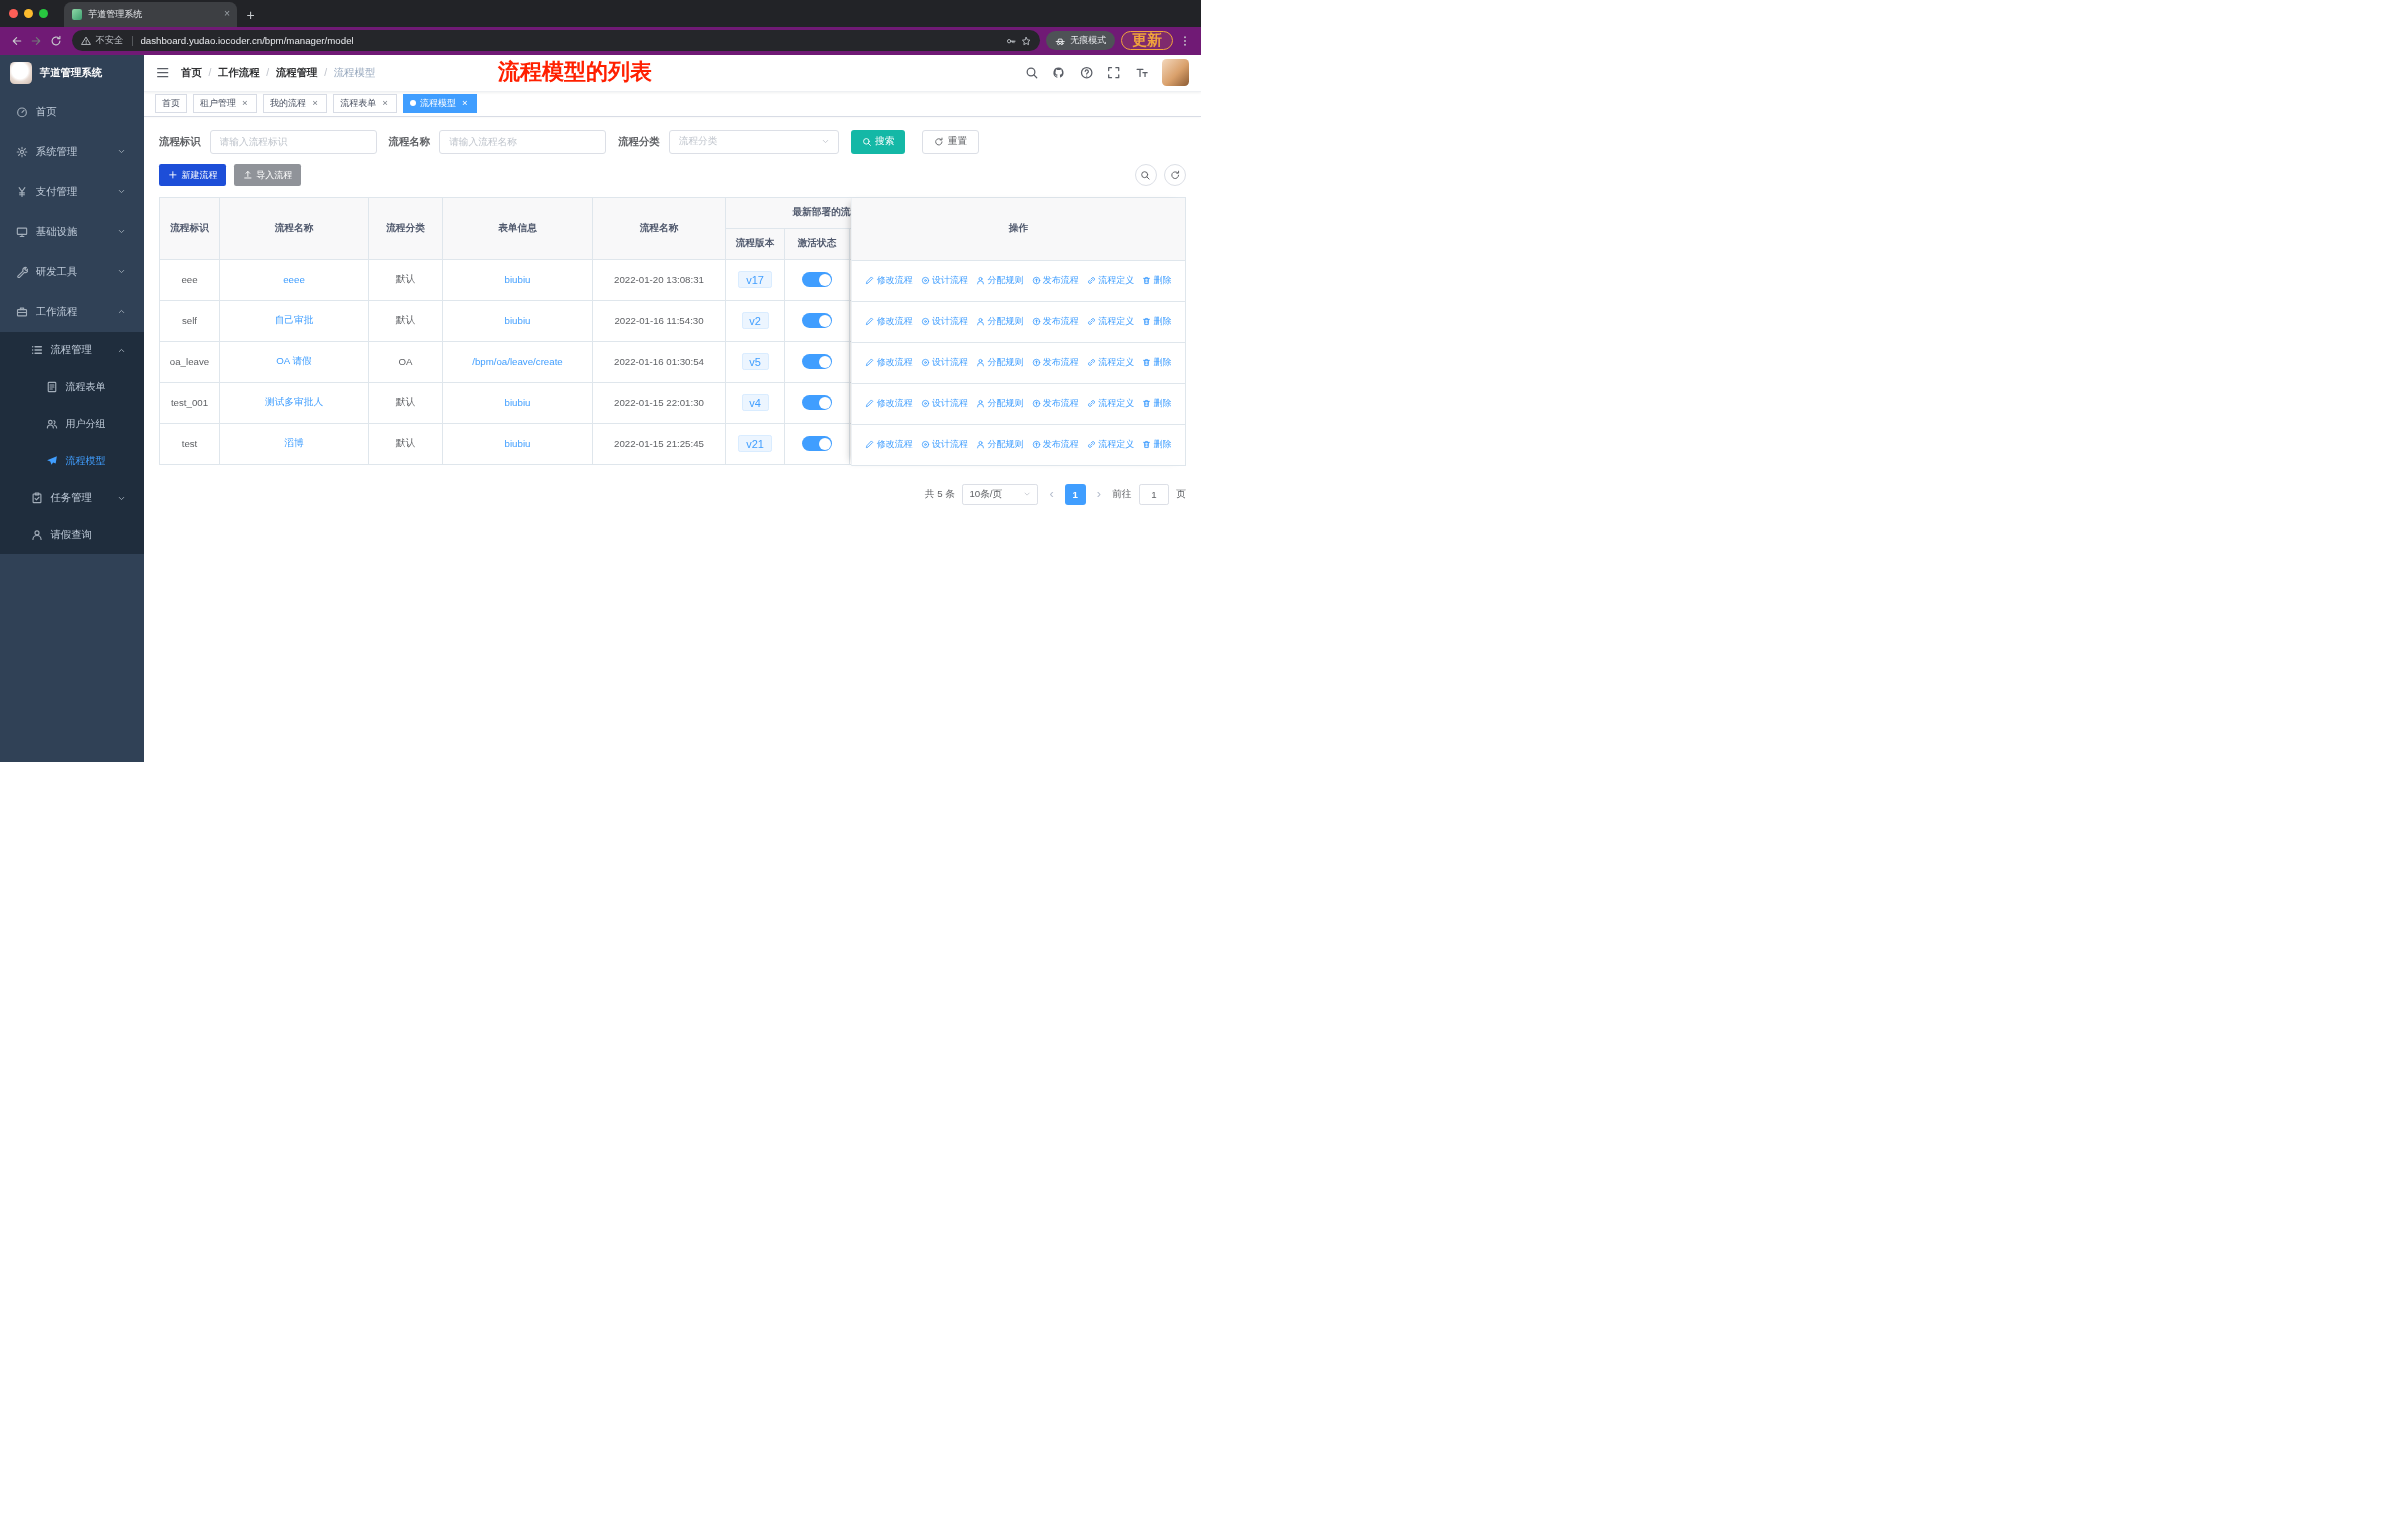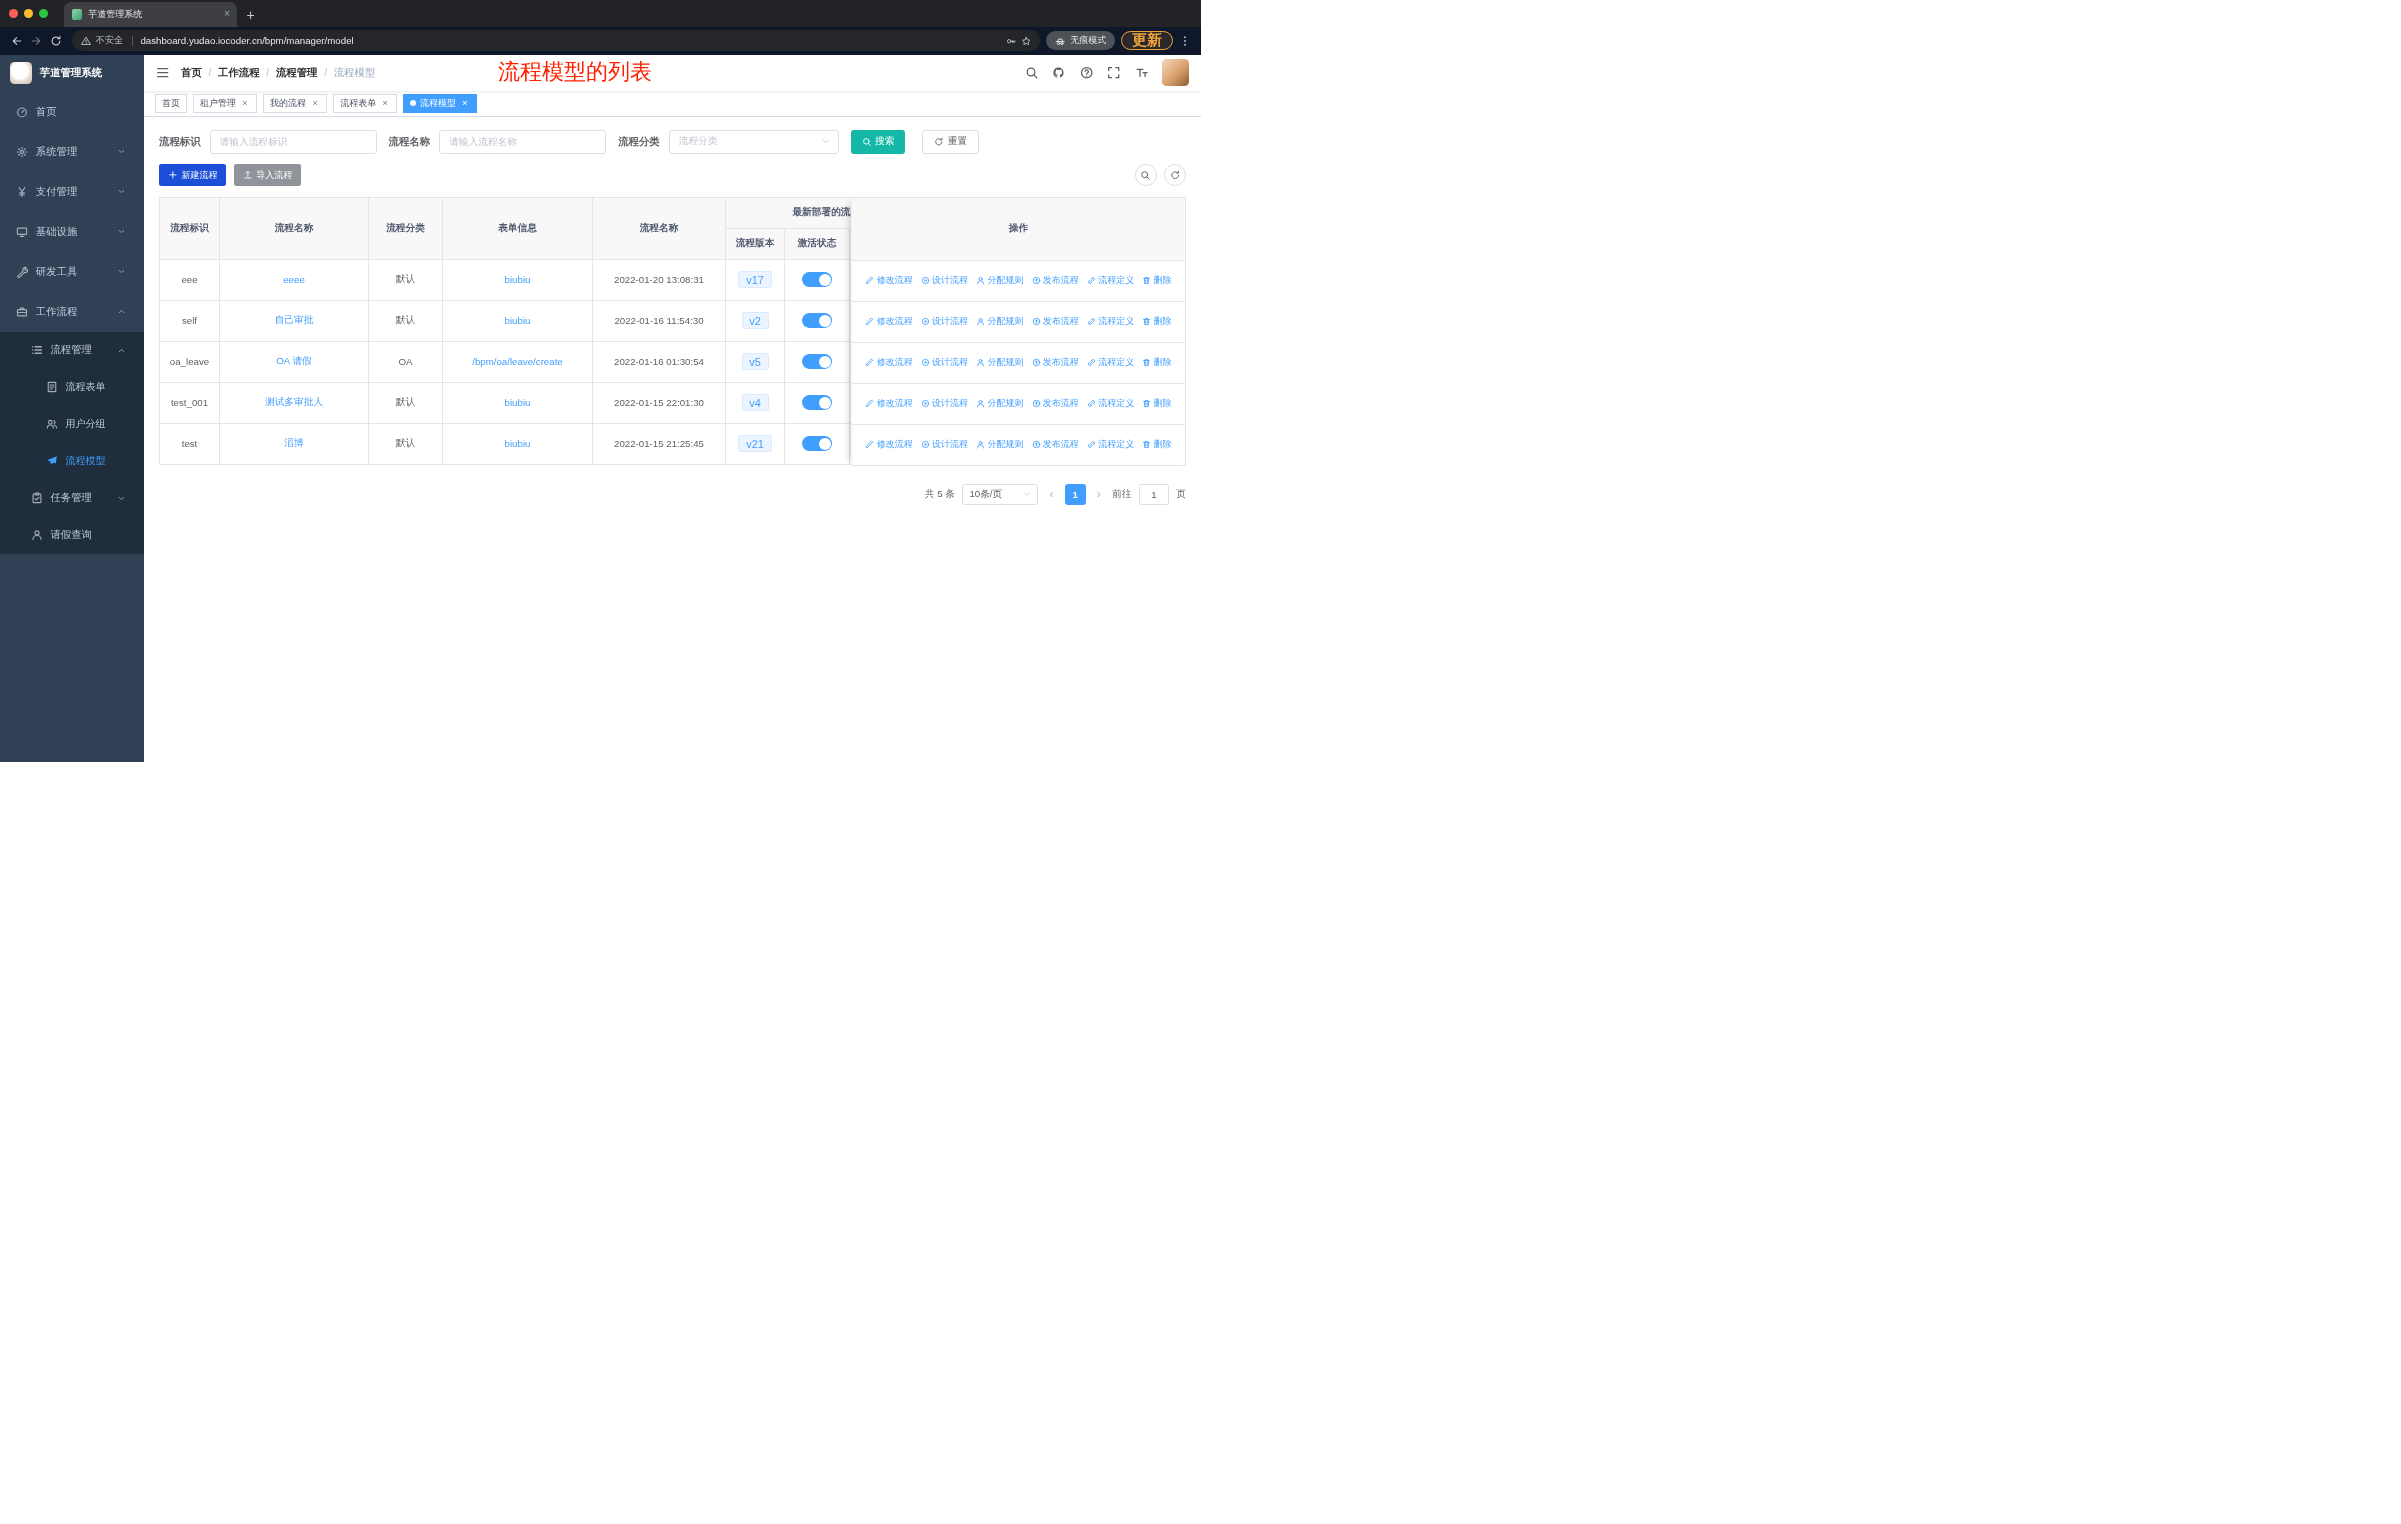--- a/index.html
+++ b/index.html
@@ -12,21 +12,21 @@
 
 .tabstrip{height:27px;background:#222327;display:flex;align-items:flex-end;padding-left:9px;flex:none}
 .lights{display:flex;gap:6px;align-items:center;align-self:center;padding-right:10.4px}
 .light{width:9px;height:9px;border-radius:50%}
 .l-red{background:#ff5f57}.l-yellow{background:#febc2e}.l-green{background:#28c840}
 .btab{width:173px;height:25px;background:#3d3f43;border-radius:7.4px 7.4px 0 0;display:flex;align-items:center;gap:6px;padding:0 7.4px;margin-left:6px}
 .favicon{width:10.4px;height:10.4px;border-radius:2.2px;background:linear-gradient(135deg,#8fd9a8,#3c9d6e);flex:none}
 .btab-title{font-size:9px;color:#e8eaed;flex:1;white-space:nowrap;overflow:hidden}
 .btab-close{color:#9aa0a6;font-size:10.4px;line-height:10.4px}
 .newtab{color:#c7cacd;font-size:14px;margin:0 0 5.2px 9px;line-height:14px}
-.btoolbar{height:27.5px;background:#0f172a;display:flex;align-items:center;padding:0 7.4px;flex:none}
+.btoolbar{height:27.5px;background:#701a75;display:flex;align-items:center;padding:0 7.4px;flex:none}
 .navbtn{width:19.4px;height:19.4px;display:flex;align-items:center;justify-content:center;color:#c7cacd}
 .navbtn.dim{color:#73767a}
 .addr{flex:1;height:21px;background:#25262a;border-radius:10.4px;display:flex;align-items:center;padding:0 9px;margin:0 6px;gap:4.5px;min-width:0}
 .addr .ic{width:10.4px;height:10.4px;color:#b6babf}
 .sec-label{font-size:9.3px;color:#b6babf;white-space:nowrap}
 .addr-div{width:0.7px;height:10.4px;background:#55585c;margin:0 3.7px}
 .url-text{font-size:9.7px;color:#e8eaed;flex:1;white-space:nowrap;overflow:hidden}
 .incog{height:19.4px;border-radius:9.7px;background:#4e5256;color:#e8eaed;font-size:9px;display:flex;align-items:center;gap:4.5px;padding:0 9px;margin-right:6px;white-space:nowrap}
 .incog .ic{width:10.4px;height:10.4px;color:#e8eaed}
 .update-pill{height:19.4px;border-radius:9.7px;border:0.7px solid #f0a33c;color:#f0a33c;background:rgba(240,163,60,.12);font-size:15px;font-weight:700;display:flex;align-items:center;padding:0 9.7px;margin-right:4.5px;white-space:nowrap}
@@ -49,21 +49,21 @@
 .chev{margin-left:auto;color:#8a97a5;width:9px;height:9px}
 
 .main{flex:1;display:flex;flex-direction:column;background:#fff;min-width:0;overflow:hidden}
 .navbar{height:37px;display:flex;align-items:center;position:relative;border-bottom:0.7px solid #eef0f3;box-shadow:0 0.7px 3px rgba(0,21,41,.08);flex:none}
 .hamburger{width:37px;height:37px;display:flex;align-items:center;justify-content:center;color:#5a5e66}
 .hamburger .ic{width:13.4px;height:13.4px}
 .breadcrumb{display:flex;align-items:center;gap:6.7px;font-size:10.4px}
 .bc-item{color:#303133;font-weight:600;white-space:nowrap}
 .bc-item.last{color:#97a8be;font-weight:400}
 .bc-sep{color:#c0c4cc}
-.annotation{position:absolute;left:354px;top:5.2px;font-size:22px;font-weight:400;color:#ff2000;white-space:nowrap;z-index:5;line-height:1.1}
+.annotation{position:absolute;left:354px;top:5.2px;font-size:22px;font-weight:700;color:#ff2000;white-space:nowrap;z-index:5;line-height:1.1}
 .nav-right{margin-left:auto;display:flex;align-items:center;gap:14px;padding-right:12px}
 .nav-right .ic{width:13.4px;height:13.4px;color:#5a5e66}
 .avatar{width:27px;height:27px;border-radius:4.5px;background:linear-gradient(135deg,#f4d8bd 0%,#d9a06b 55%,#8c5b33 100%)}
 
 .tagsview{height:25px;display:flex;align-items:center;gap:6px;padding:0 12px 0 11px;border-bottom:0.7px solid #d8dce5;box-shadow:0 0.7px 2.2px rgba(0,0,0,.04);flex:none}
 .tag{height:19.4px;display:inline-flex;align-items:center;gap:3.7px;padding:0 6px;border:0.7px solid #d8dce5;background:#fff;color:#495060;font-size:9px;white-space:nowrap;cursor:pointer}
 .tag .tclose{font-size:9.7px;color:#7d838c;width:10.4px;text-align:center;line-height:10.4px}
 .tag.active{background:#409eff;border-color:#409eff;color:#fff}
 .tag.active .tclose{color:#fff}
 .dot{width:6px;height:6px;border-radius:50%;background:#fff;flex:none}

